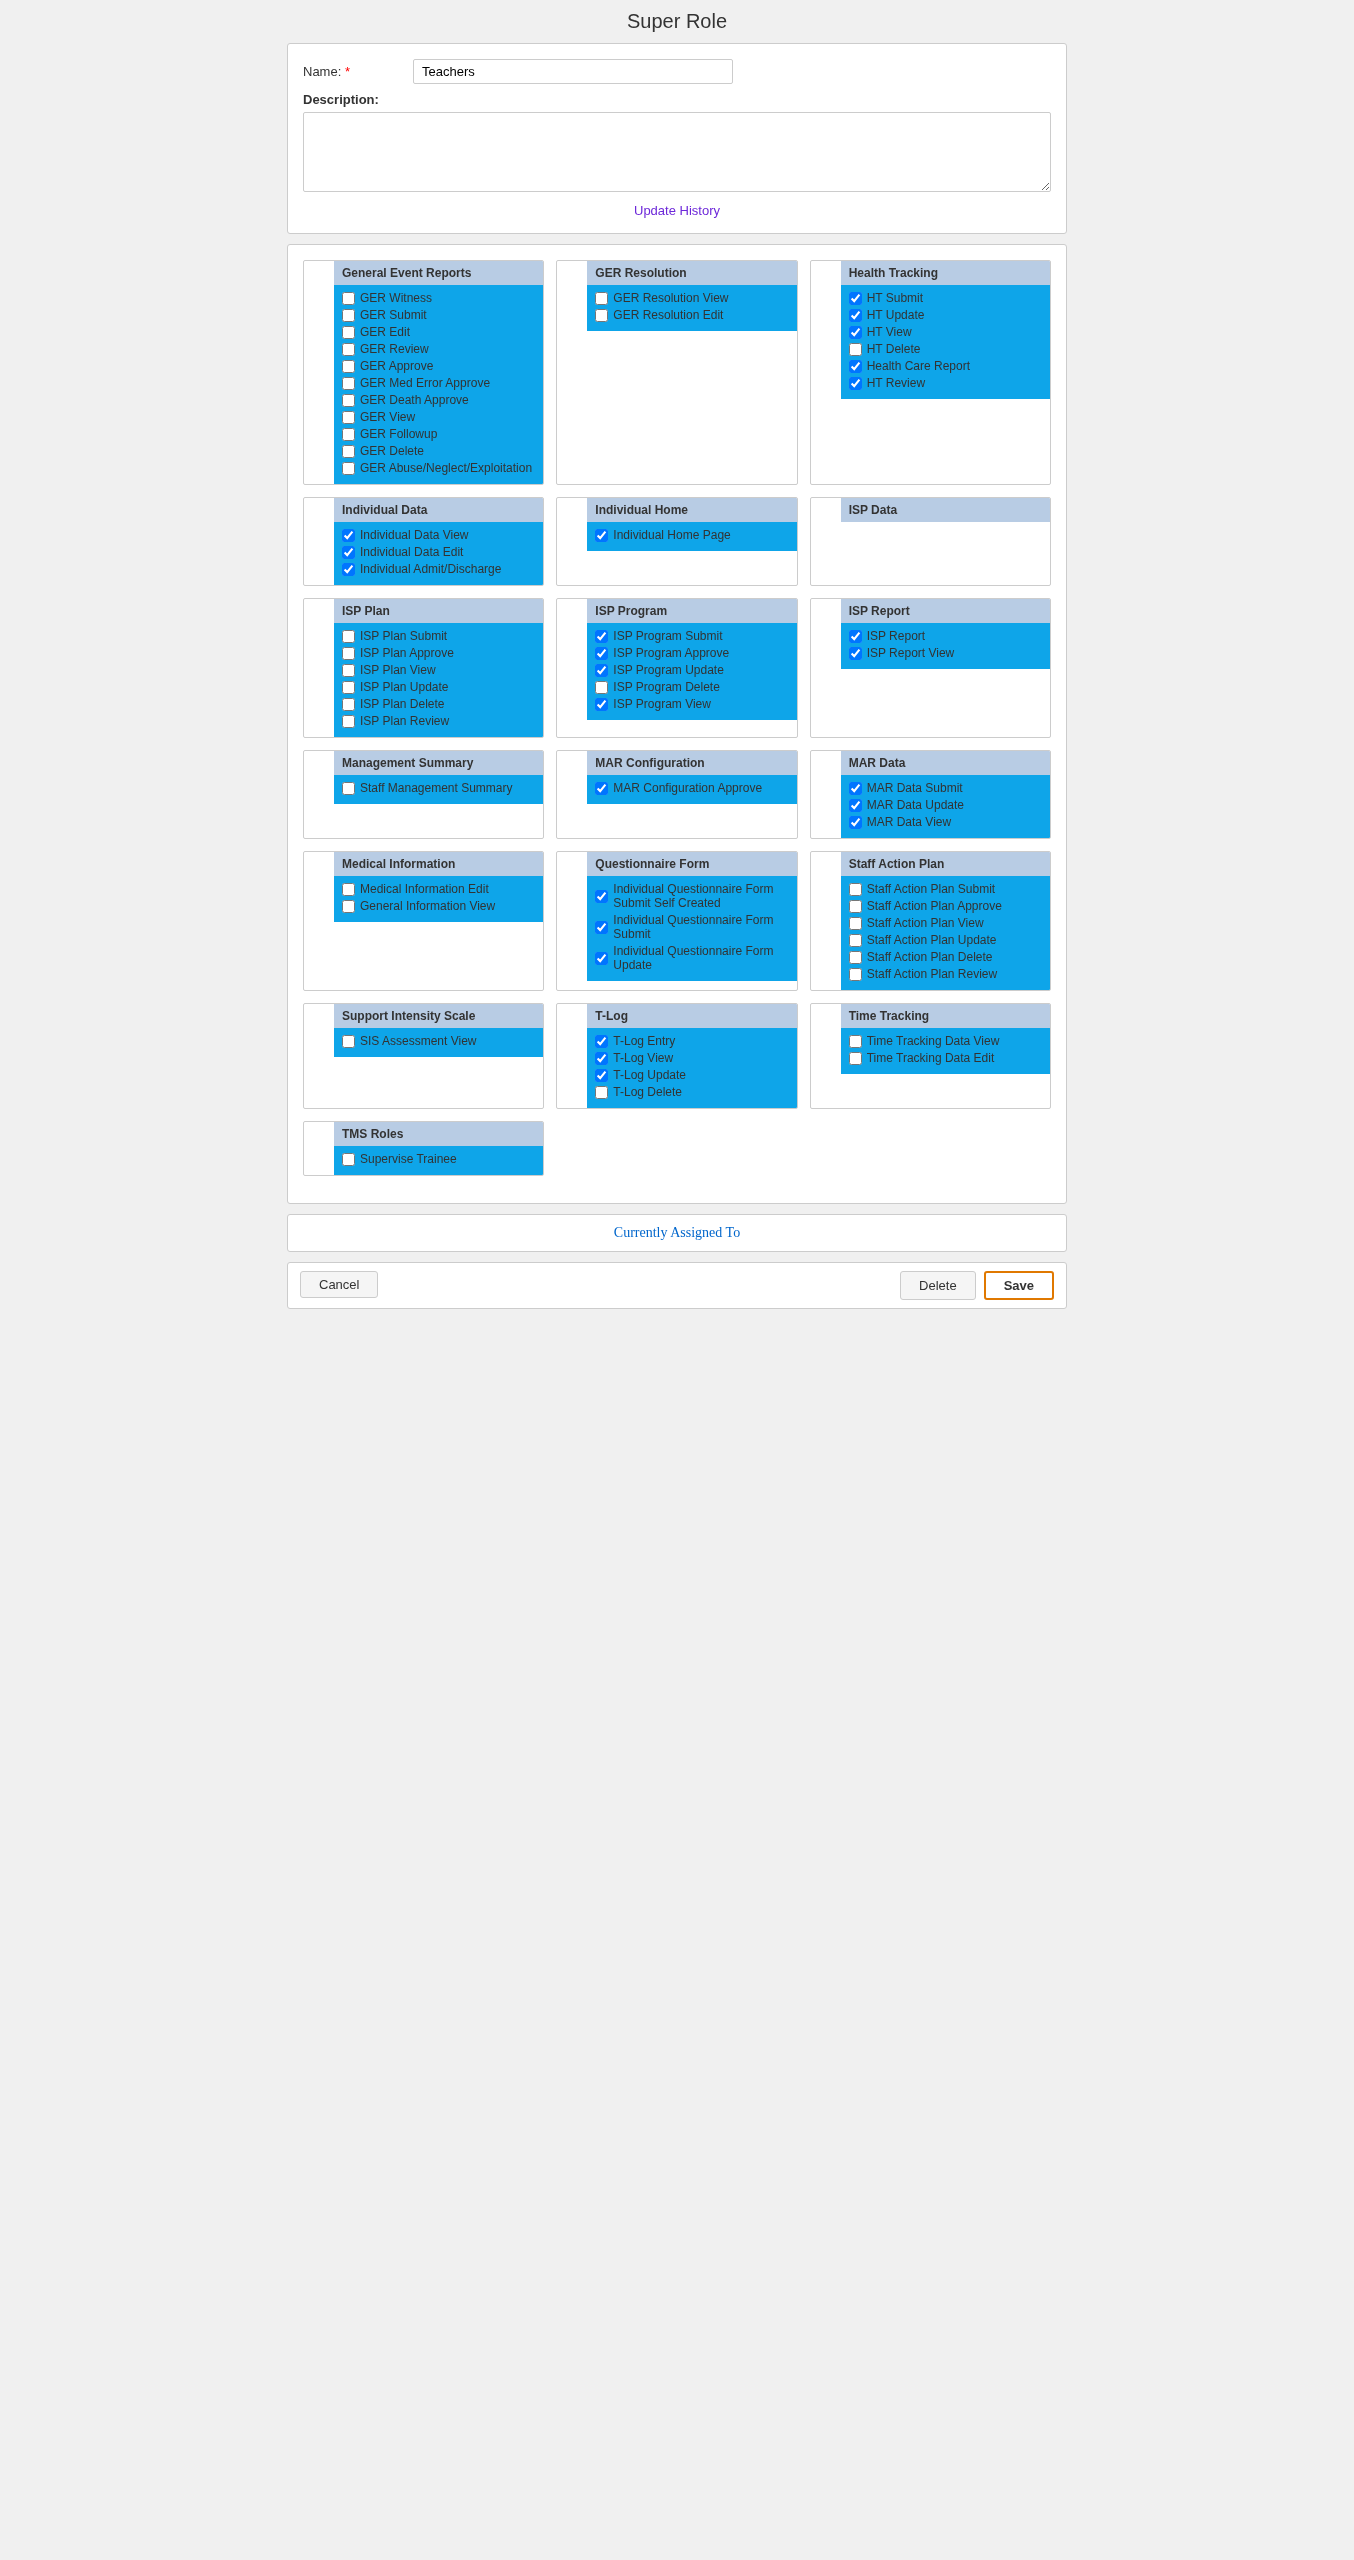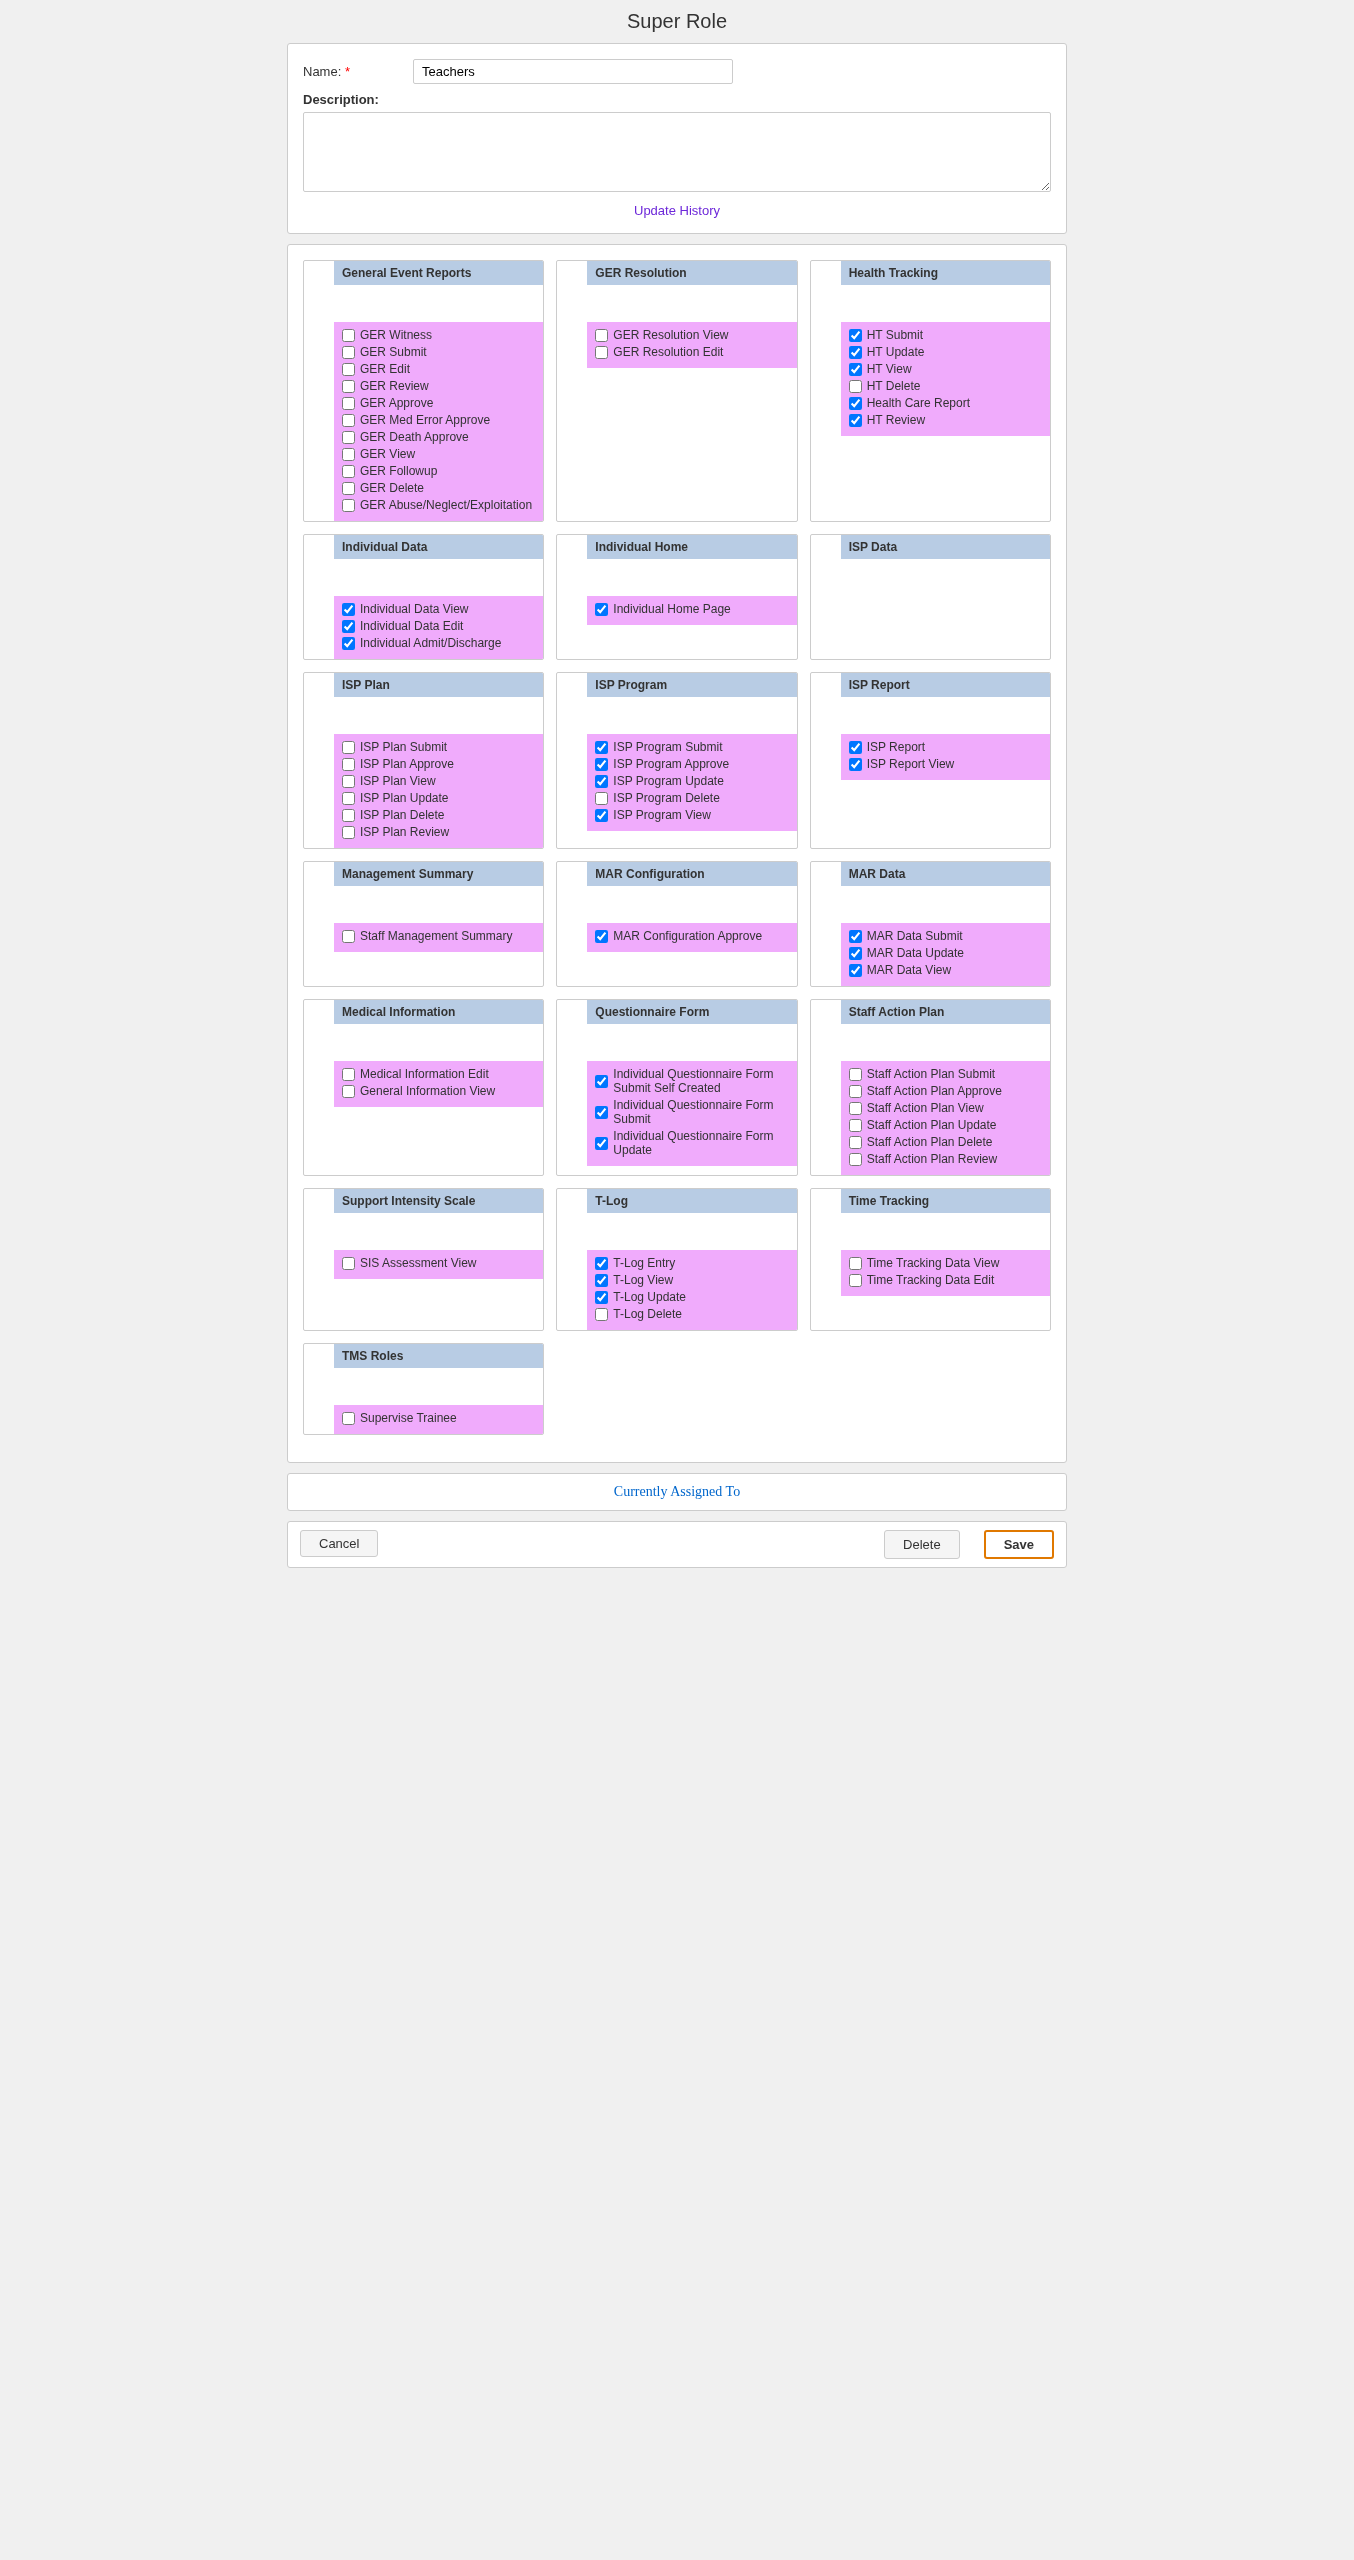--- a/index.html
+++ b/index.html
@@ -92,22 +92,21 @@
     }
     .perm-section-header {
       background: #b8cce4;
       padding: 5px 8px;
       font-weight: bold;
       font-size: 12px;
       color: #333;
     }
     .perm-section-body {
       padding: 6px 8px;
-      background: #f0abfc;
-      margin-top: 37px;
+      background: #0ea5e9;
     }
     .perm-item {
       display: flex;
       align-items: center;
       margin-bottom: 3px;
       font-size: 12px;
     }
     .perm-item input[type="checkbox"] {
       margin-right: 5px;
       width: 13px;
@@ -150,21 +149,21 @@
       border: 2px solid #e07800;
       color: #333;
       font-weight: bold;
     }
     .btn-delete {
       background: #f5f5f5;
       border: 1px solid #ccc;
     }
     .bottom-right {
       display: flex;
-      gap: 24px;
+      gap: 8px;
     }
   </style>
 </head>
 <body>
 
 <div class="page-wrapper">
 
   <h1 class="page-title">Super Role</h1>
 
   <div class="top-form-card">

